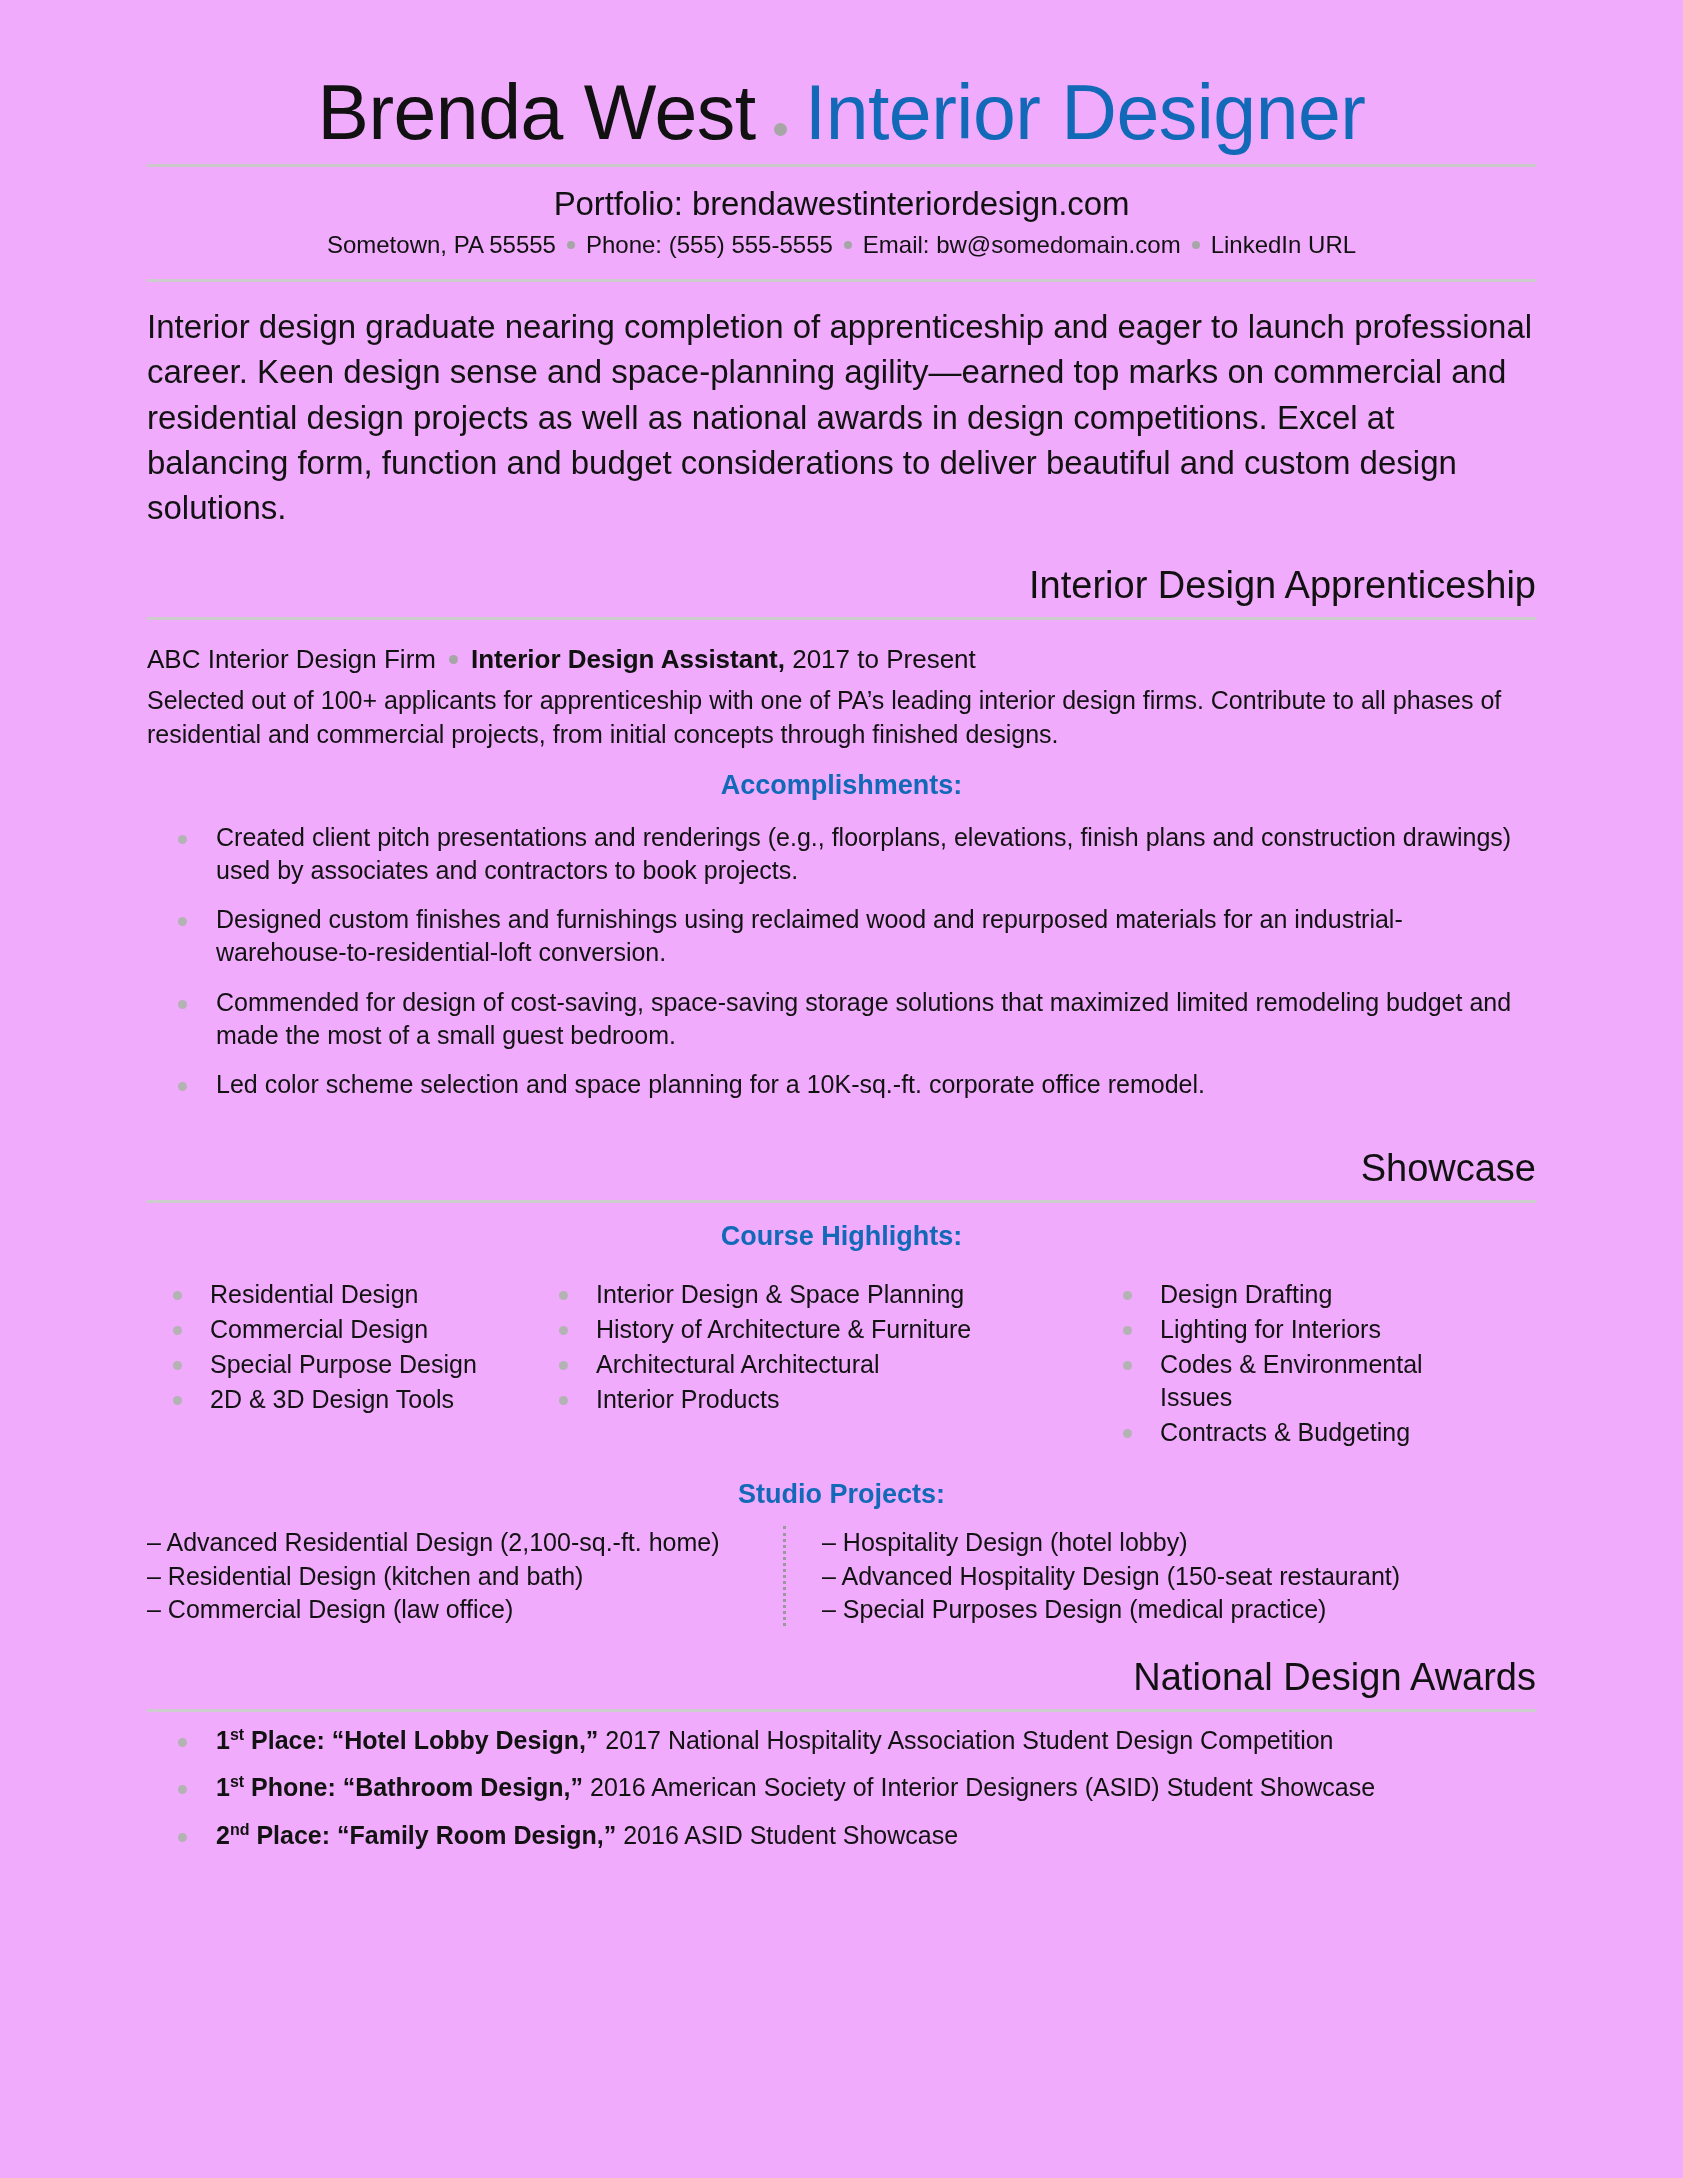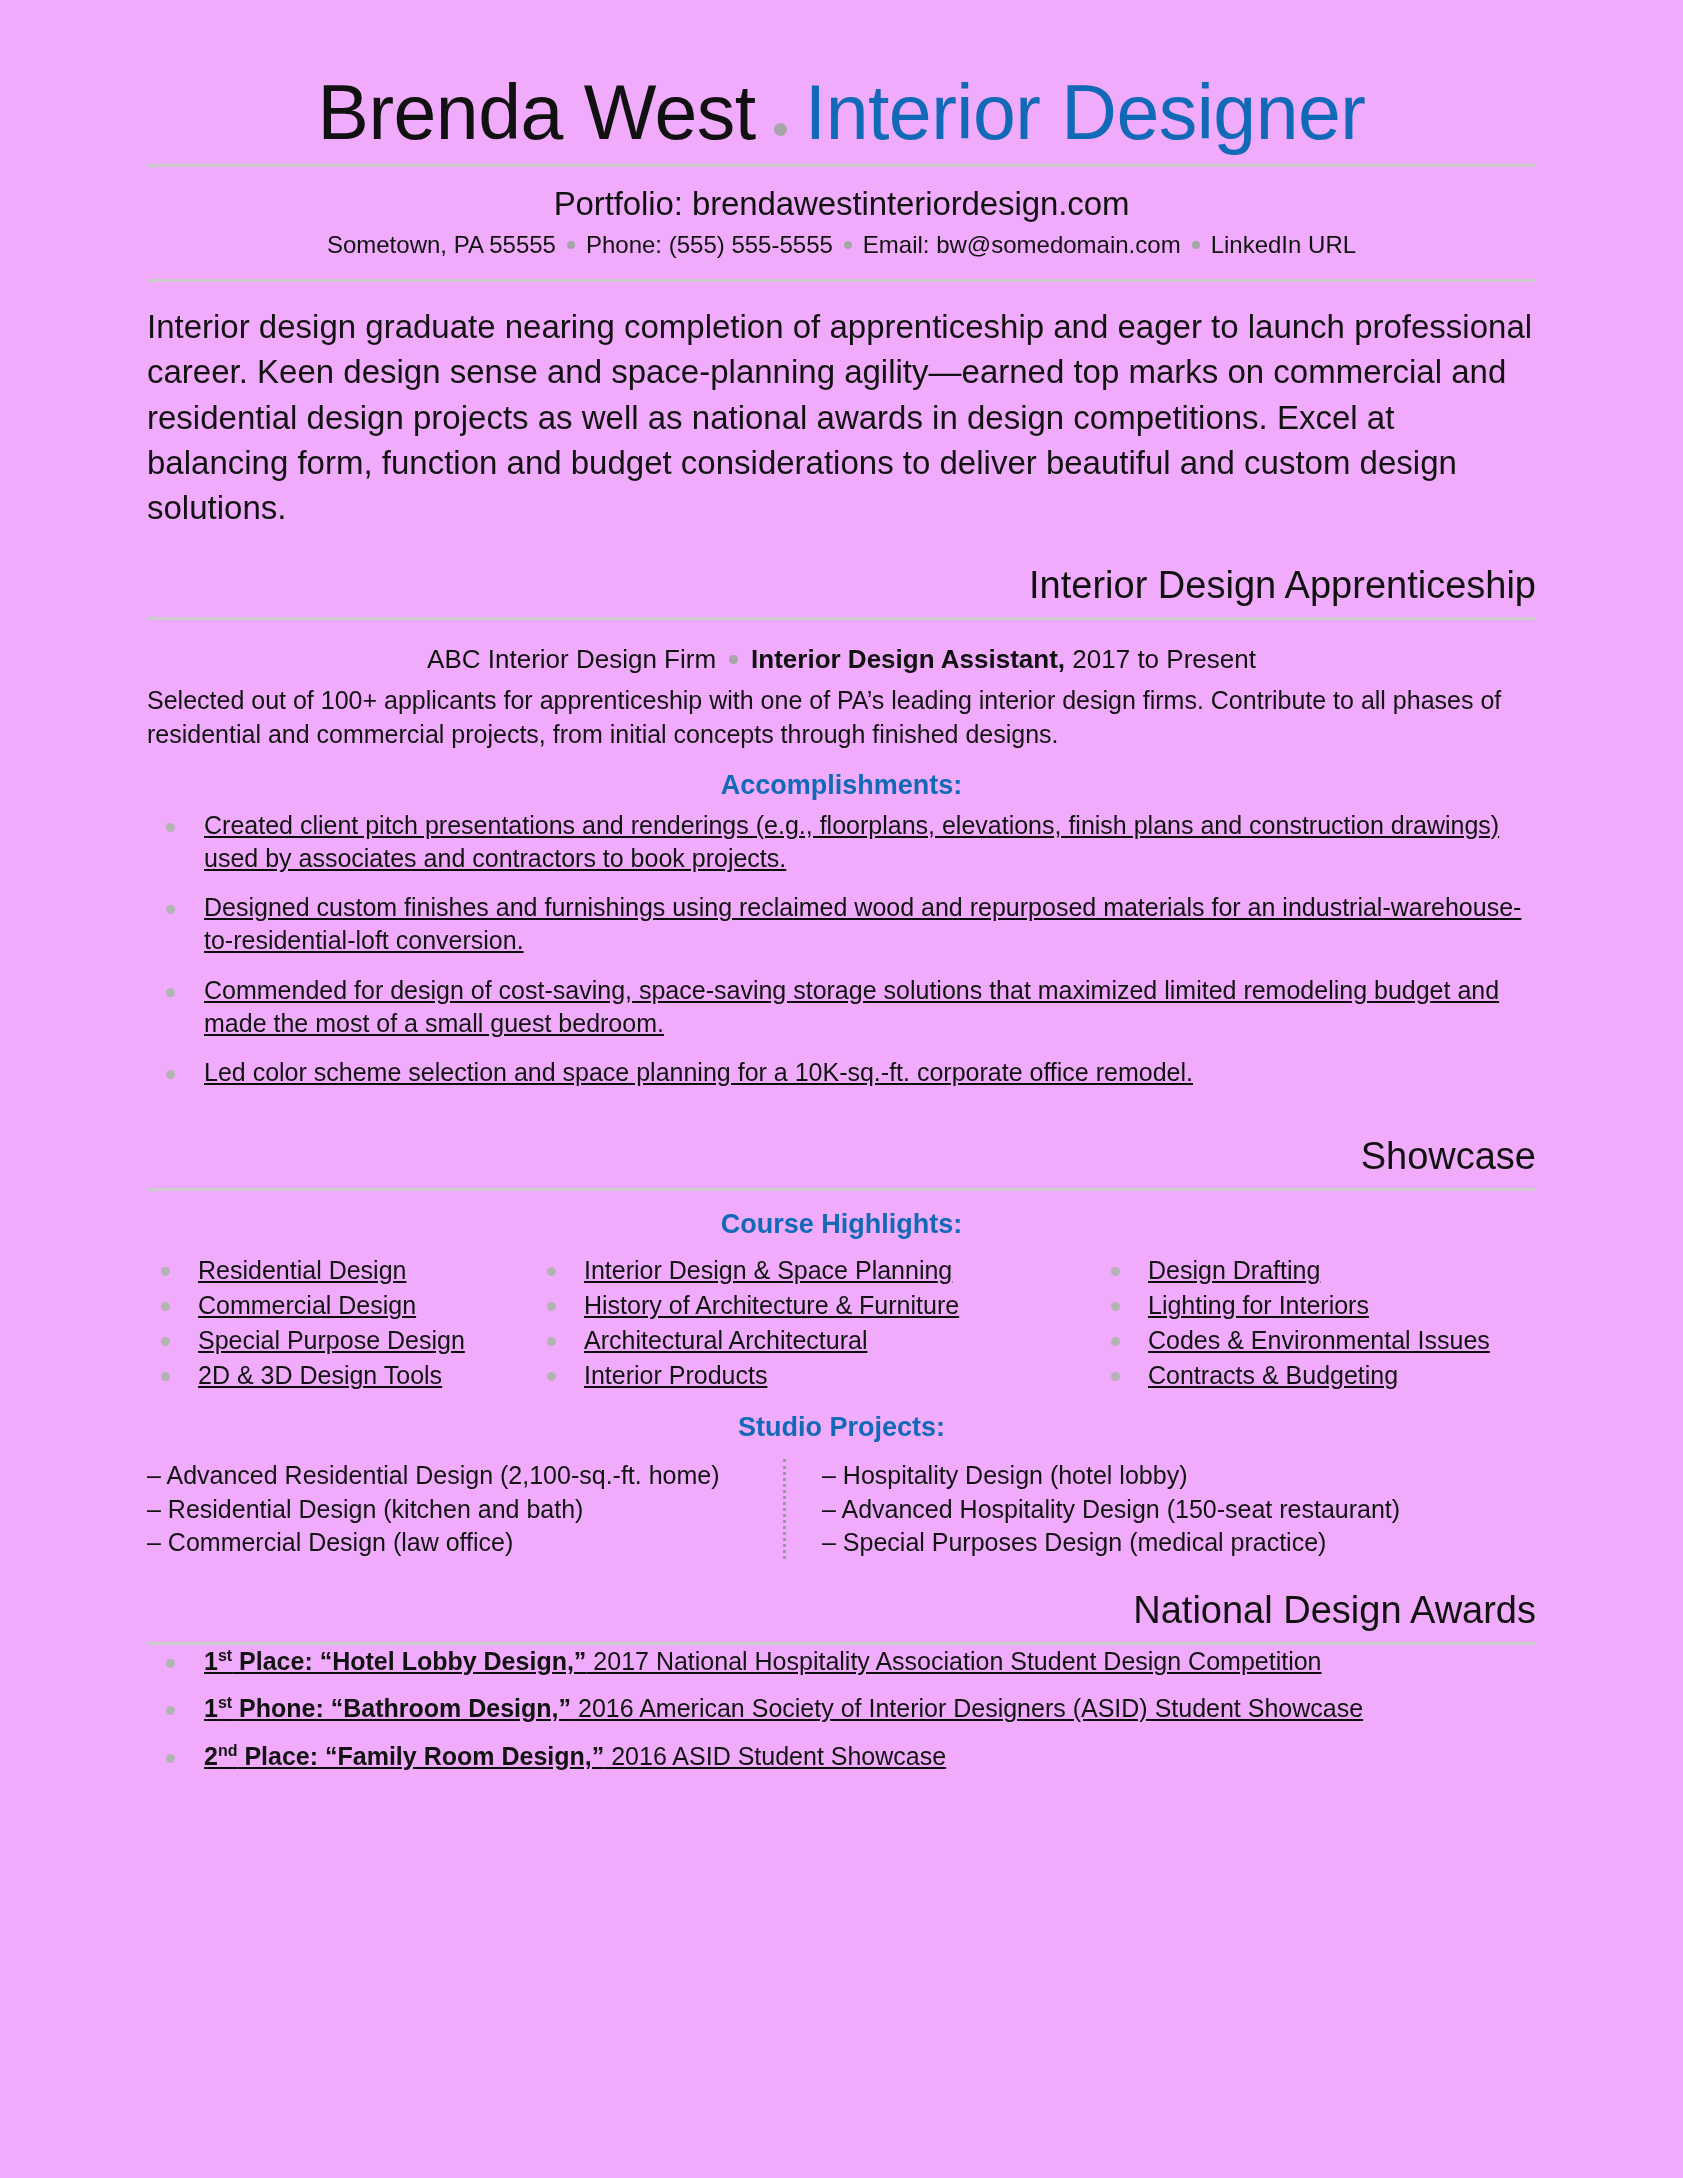--- a/index.html
+++ b/index.html
@@ -100,21 +100,21 @@
     text-align: right;
     font-size: 38px;
     font-weight: normal;
     color: #111111;
     padding: 34px 0 0 0;
   }
   .section-head.tight { padding-top: 30px; }
 
   
   .org-line {
-    text-align: center;
+    text-align: left;
     font-size: 26px;
     color: #111111;
     padding: 24px 0 6px 0;
     white-space: nowrap;
   }
   .org-line .bold { font-weight: bold; }
   .org-line .ital { font-style: italic; }
 
   .body-para {
     font-size: 25px;
@@ -127,23 +127,22 @@
     text-align: center;
     font-size: 27px;
     font-weight: bold;
     color: #1169b8;
     padding: 18px 0 8px 0;
   }
 
   
   ul.bul {
     list-style: none;
-    margin: 0;
+    margin: 12px;
     padding: 0;
-    text-decoration: underline;
   }
   ul.bul > li {
     position: relative;
     padding-left: 57px;
     font-size: 25px;
     line-height: 1.33;
     color: #121212;
     margin-bottom: 16px;
   }
   ul.bul > li::before {

